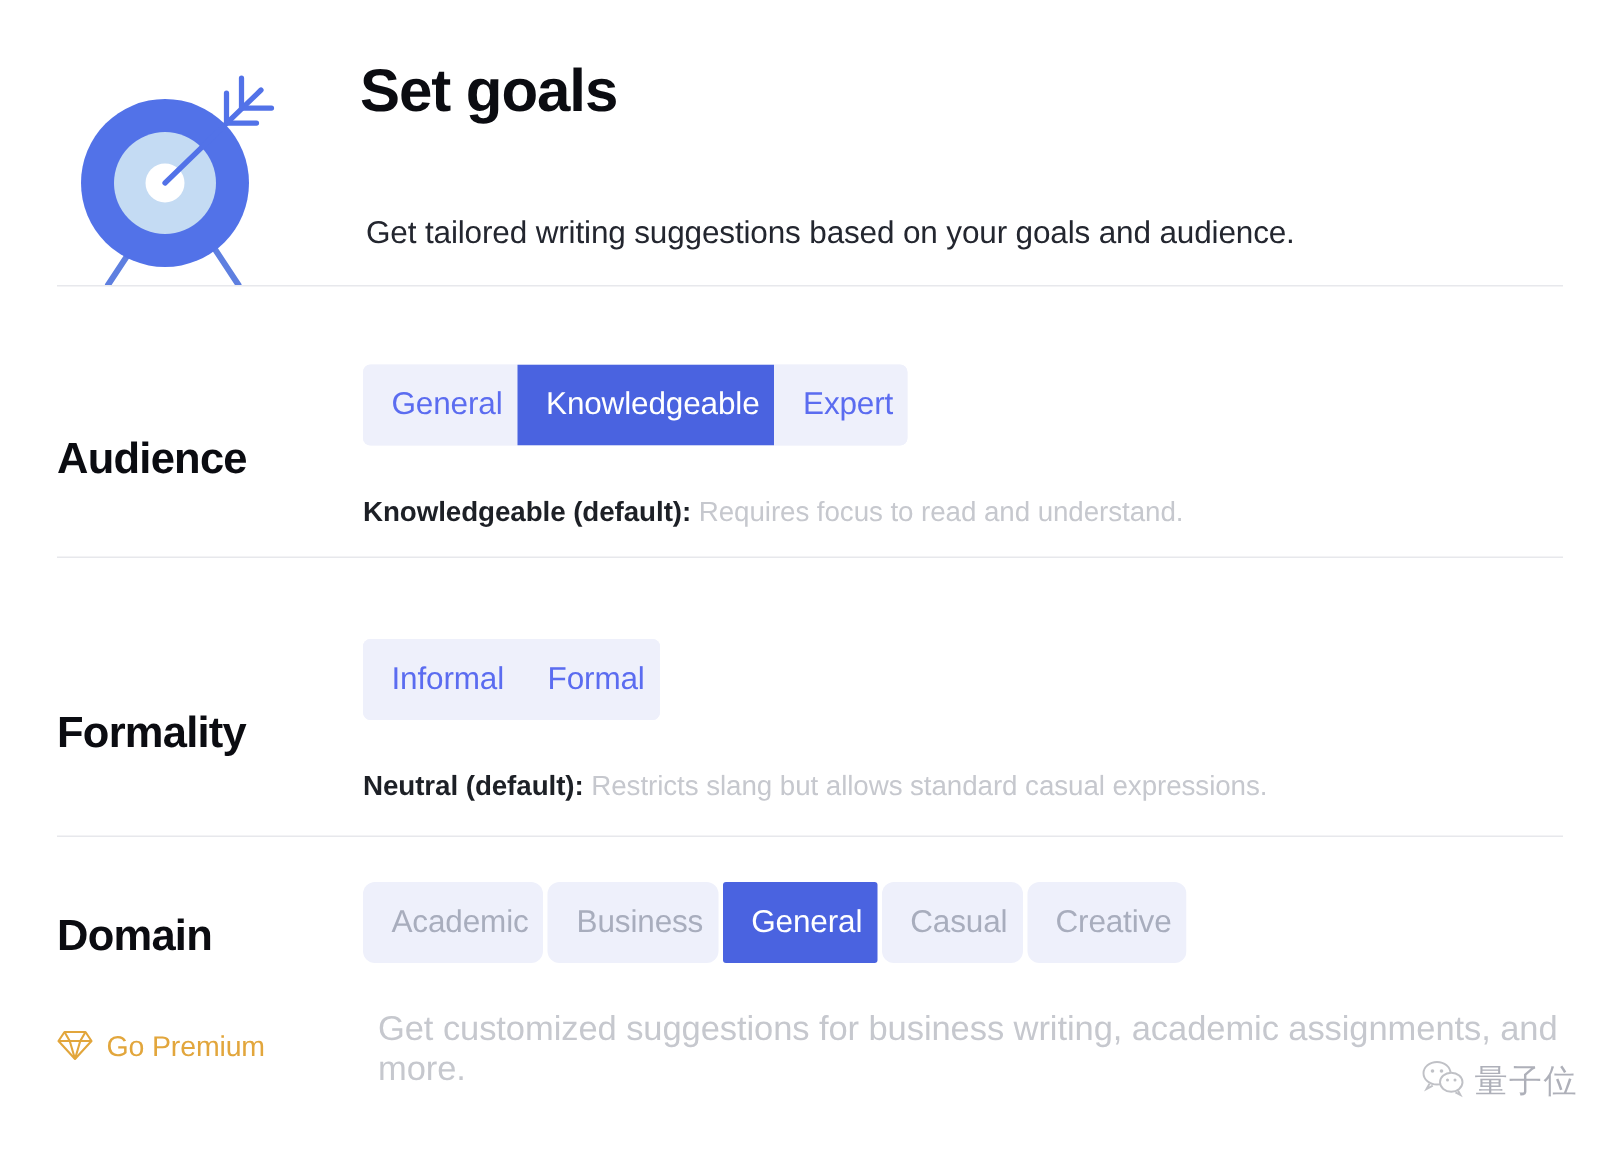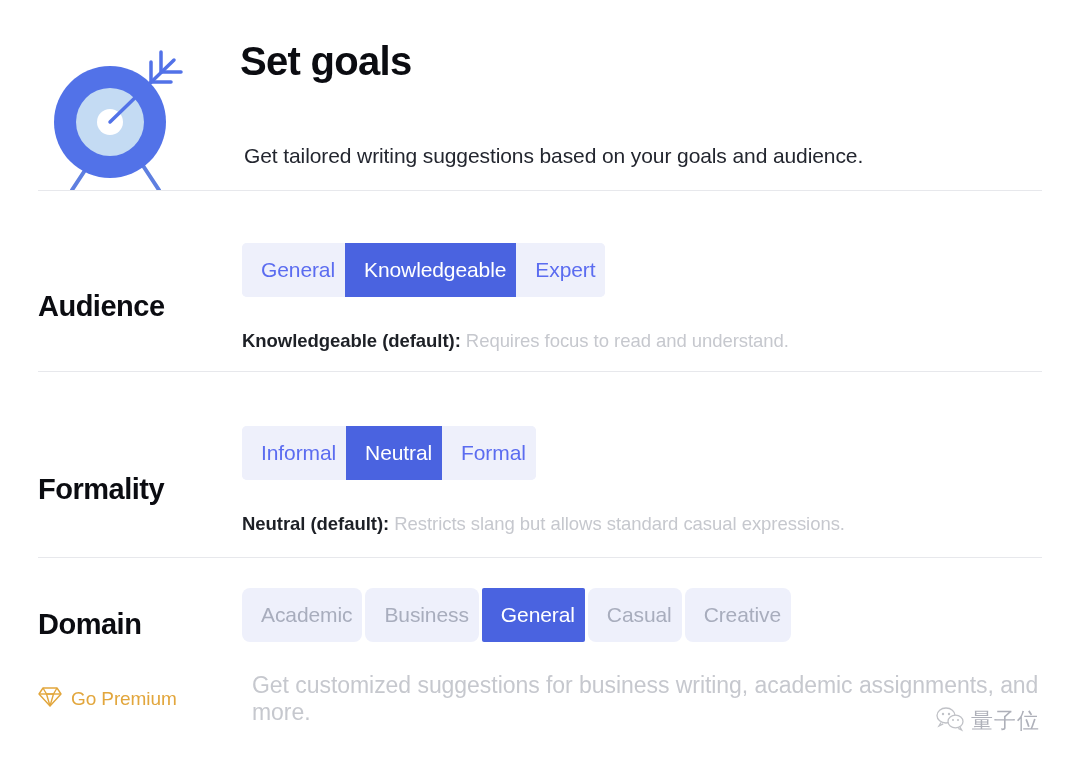--- a/index.html
+++ b/index.html
@@ -160,21 +160,21 @@
     font-size: 23px;
     color: #c6c8ce;
     letter-spacing: -0.05px;
     padding-left: 0px;
     margin-left: 10px;
   }
 
   
   .watermark {
     position: absolute;
-    right: 40px;
+    right: 28px;
     top: 706px;
     display: flex;
     gap: 6px;
     opacity: 0.55;
     pointer-events: none;
   }
   .watermark-text {
     font-size: 22px;
     color: #6c7080;
     letter-spacing: 1px;
@@ -224,21 +224,20 @@
     </div>
   </div>
 
   <div class="divider"></div>
 
   <div class="setting-row row-formality">
     <div class="row-label">Formality</div>
     <div class="row-body">
       <div class="segmented">
         <button class="seg-btn">Informal</button>
-        <button class="seg-btn selected">Neutral</button>
         <button class="seg-btn">Formal</button>
       </div>
       <div class="seg-desc">
         <b>Neutral (default):</b><span> Restricts slang but allows standard casual expressions.</span>
       </div>
     </div>
   </div>
 
   <div class="divider"></div>
 

